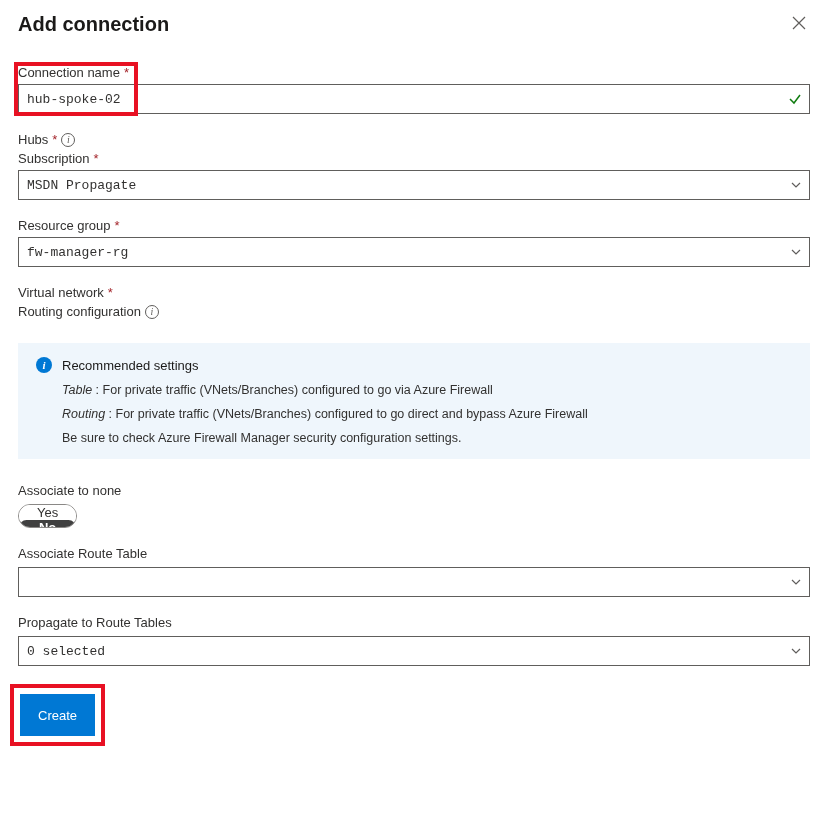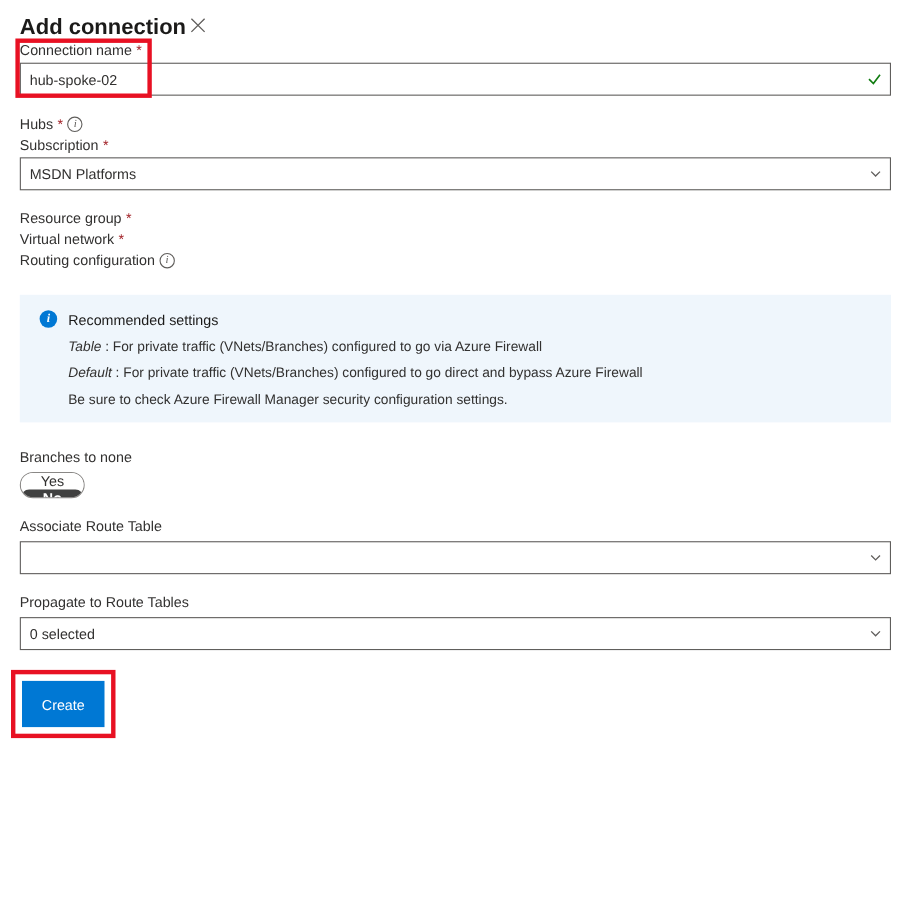--- a/index.html
+++ b/index.html
@@ -9,21 +9,23 @@
     font-size: 13px;
     color: #323130;
     background: #ffffff;
     width: 828px;
   }
   .panel {
     padding: 12px 18px 18px 18px;
   }
   .header {
     display: flex;
-    align-items: center;
+    justify-content: space-between;
+    align-items: center;
+    margin-bottom: 28px;
   }
   .header h1 {
     font-size: 20px;
     font-weight: 600;
     margin: 0;
     color: #1b1a19;
   }
   .close-btn {
     background: none; border: none; cursor: pointer;
     font-size: 16px; line-height: 1; color: #605e5c;
@@ -54,21 +56,21 @@
   .input-wrap {
     position: relative;
     margin-bottom: 18px;
   }
   .text-input, .select-input {
     width: 100%;
     height: 30px;
     border: 1px solid #605e5c;
     padding: 0 28px 0 8px;
     font-size: 13px;
-    font-family: Liberation Sans, sans-serif;
+    font-family: Liberation Mono, monospace;
     background: #ffffff;
     color: #323130;
   }
   .active-border { border-color: #605e5c; }
   .chevron {
     position: absolute;
     right: 8px;
     top: 50%;
     transform: translateY(-50%);
     pointer-events: none;
@@ -205,32 +207,42 @@
     <span class="req">*</span>
     <span class="info-icon">i</span>
   </div>
 
   <div class="field-label">
     <span>Subscription</span>
     <span class="req">*</span>
   </div>
   <div class="input-wrap">
     <div class="select-input" style="display:flex;align-items:center;">
-      <span>MSDN Platforms</span>
+      <span>MSDN Propagate</span>
     </div>
     <span class="chevron">
       <svg width="12" height="12" viewBox="0 0 12 12">
           <path d="M2 4 L6 8 L10 4" stroke="#605e5c" stroke-width="1.2" fill="none"></path>
         </svg>
     </span>
   </div>
 
   <div class="field-label">
     <span>Resource group</span>
     <span class="req">*</span>
+  </div>
+  <div class="input-wrap">
+    <div class="select-input" style="display:flex;align-items:center;">
+      <span>fw-manager-rg</span>
+    </div>
+    <span class="chevron">
+      <svg width="12" height="12" viewBox="0 0 12 12">
+          <path d="M2 4 L6 8 L10 4" stroke="#605e5c" stroke-width="1.2" fill="none"></path>
+        </svg>
+    </span>
   </div>
 
   <div class="field-label">
     <span>Virtual network</span>
     <span class="req">*</span>
   </div>
 
   <div class="field-label" style="margin-top:4px;">
     <span>Routing configuration</span>
     <span class="info-icon">i</span>
@@ -238,26 +250,26 @@
 
   <div class="info-callout">
     <div class="title-row">
       <span class="info-dot">i</span>
       <span>Recommended settings</span>
     </div>
     <p>
       <em>Table</em><span> : For private traffic (VNets/Branches) configured to go via Azure Firewall</span>
     </p>
     <p>
-      <em>Default</em><span> : For private traffic (VNets/Branches) configured to go direct and bypass Azure Firewall</span>
+      <em>Routing</em><span> : For private traffic (VNets/Branches) configured to go direct and bypass Azure Firewall</span>
     </p>
     <p>Be sure to check Azure Firewall Manager security configuration settings.</p>
   </div>
 
-  <div class="section-label">Branches to none</div>
+  <div class="section-label">Associate to none</div>
   <div class="toggle-wrap">
     <div class="toggle">
       <button>Yes</button>
       <button class="active">No</button>
     </div>
   </div>
 
   <div class="section-label">Associate Route Table</div>
   <div class="input-wrap">
     <div class="select-input" style="display:flex;align-items:center;">

